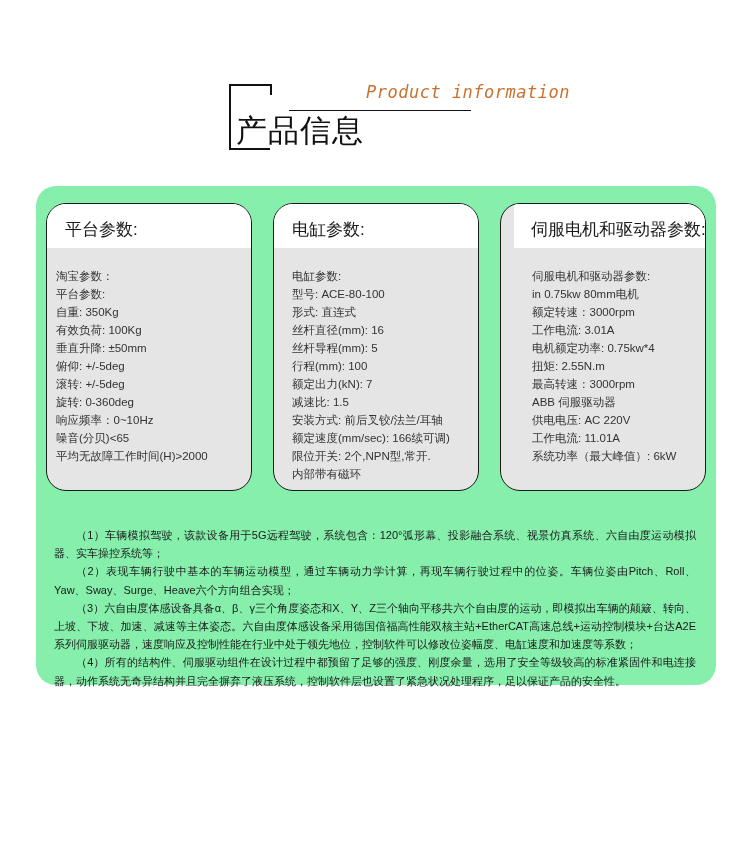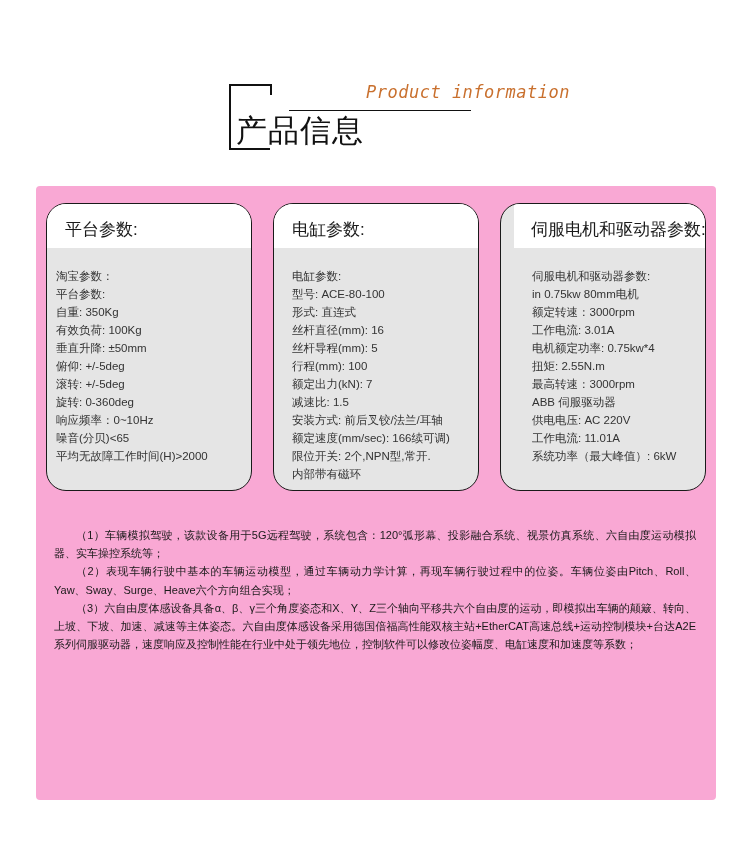--- a/index.html
+++ b/index.html
@@ -9,22 +9,22 @@
     .header { position: absolute; left: 0; top: 0; width: 664px; height: 180px; }
     .bracket { position: absolute; left: 229px; top: 84px; width: 41px; height: 66px;
                border-left: 2px solid #111; border-top: 2px solid #111; border-bottom: 2px solid #111; box-sizing: border-box; }
     .bracket::after { content: ""; position: absolute; right: -2px; top: -2px; width: 2px; height: 11px; background:#111; }
     .en-title { position: absolute; left: 366px; top: 82px; font-family: "DejaVu Sans Mono", "Liberation Mono", monospace;
                 font-style: italic; font-size: 17px; color: #c9702e; letter-spacing: 0.5px; white-space: nowrap; }
     .rule { position: absolute; left: 289px; top: 110px; width: 182px; height: 1px; background: #111; }
     .cn-title { position: absolute; left: 236px; top: 110px; font-size: 31px; color: #111; letter-spacing: 1px;
                 font-family: "DejaVu Sans", sans-serif; white-space: nowrap; }
 
-    .panel { position: absolute; left: 36px; top: 186px; width: 680px; height: 614px;
-             background: #f9a8d4; border-radius: 4px; }
+    .panel { position: absolute; left: 36px; top: 186px; width: 680px; height: 499px;
+             background: #86efac; border-radius: 20px; }
 
     .card { position: absolute; top: 17px; width: 206px; height: 288px;
             border: 1.5px solid #1a1a1a; border-radius: 20px; box-sizing: border-box; overflow: hidden; background: #e5e5e5; }
     .card-head { height: 44px; background: #ffffff; position: relative; }
     .card-title { position: absolute; left: 18px; top: 14px; font-size: 17px; color: #1a1a1a; white-space: nowrap;
                   font-family: "Liberation Sans", "DejaVu Sans", sans-serif; }
     .card-body { padding: 19px 0 0 9px; }
     .card-line { font-size: 11.5px; line-height: 18px; color: #333; white-space: nowrap;
                  font-family: "Liberation Sans", "DejaVu Sans", sans-serif; }
     #card-1 { left: 10px; }
@@ -105,14 +105,15 @@
       <div class="card-line">供电电压: AC 220V</div>
       <div class="card-line">工作电流: 11.01A</div>
       <div class="card-line">系统功率（最大峰值）: 6kW</div>
     </div>
   </div>
 
   <div class="desc">
     <p>（1）车辆模拟驾驶，该款设备用于5G远程驾驶，系统包含：120°弧形幕、投影融合系统、视景仿真系统、六自由度运动模拟器、实车操控系统等；</p>
     <p>（2）表现车辆行驶中基本的车辆运动模型，通过车辆动力学计算，再现车辆行驶过程中的位姿。车辆位姿由Pitch、Roll、Yaw、Sway、Surge、Heave六个方向组合实现；</p>
     <p>（3）六自由度体感设备具备α、β、γ三个角度姿态和X、Y、Z三个轴向平移共六个自由度的运动，即模拟出车辆的颠簸、转向、上坡、下坡、加速、减速等主体姿态。六自由度体感设备采用德国倍福高性能双核主站+EtherCAT高速总线+运动控制模块+台达A2E系列伺服驱动器，速度响应及控制性能在行业中处于领先地位，控制软件可以修改位姿幅度、电缸速度和加速度等系数；</p>
+    <p>（4）所有的结构件、伺服驱动组件在设计过程中都预留了足够的强度、刚度余量，选用了安全等级较高的标准紧固件和电连接器，动作系统无奇异结构并且完全摒弃了液压系统，控制软件层也设置了紧急状况处理程序，足以保证产品的安全性。</p>
   </div>
 </div>
 
 </body></html>

